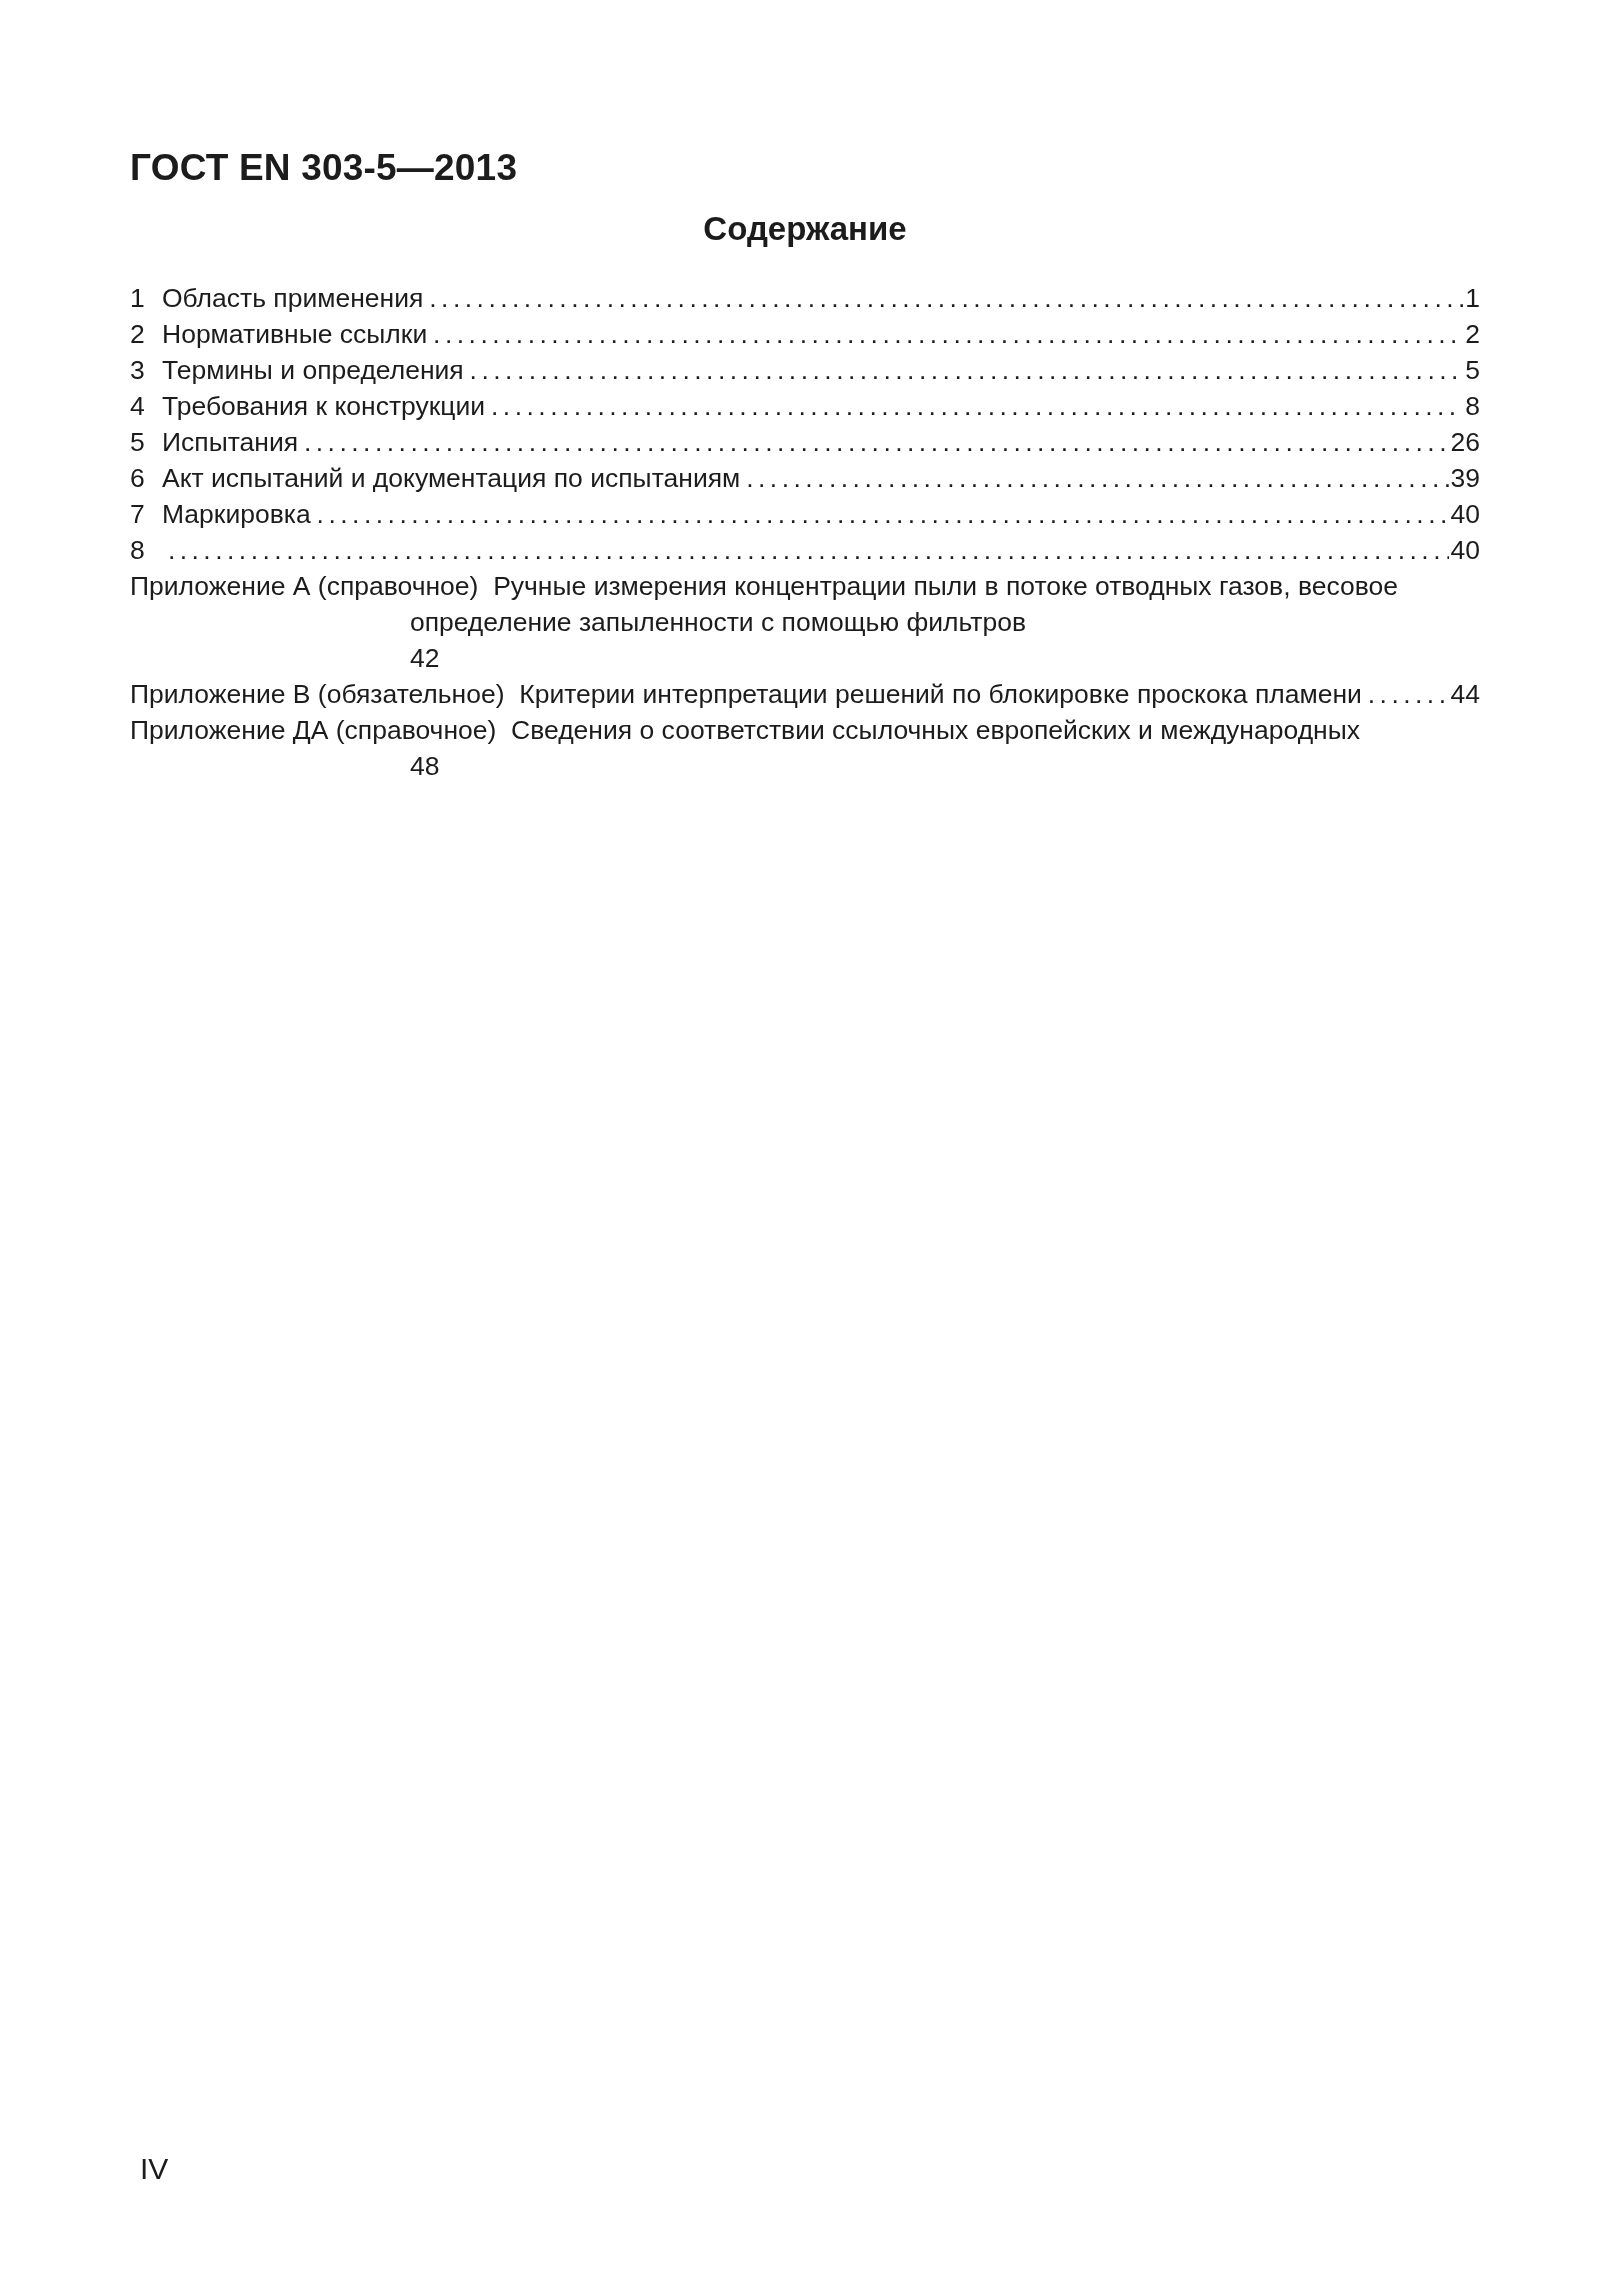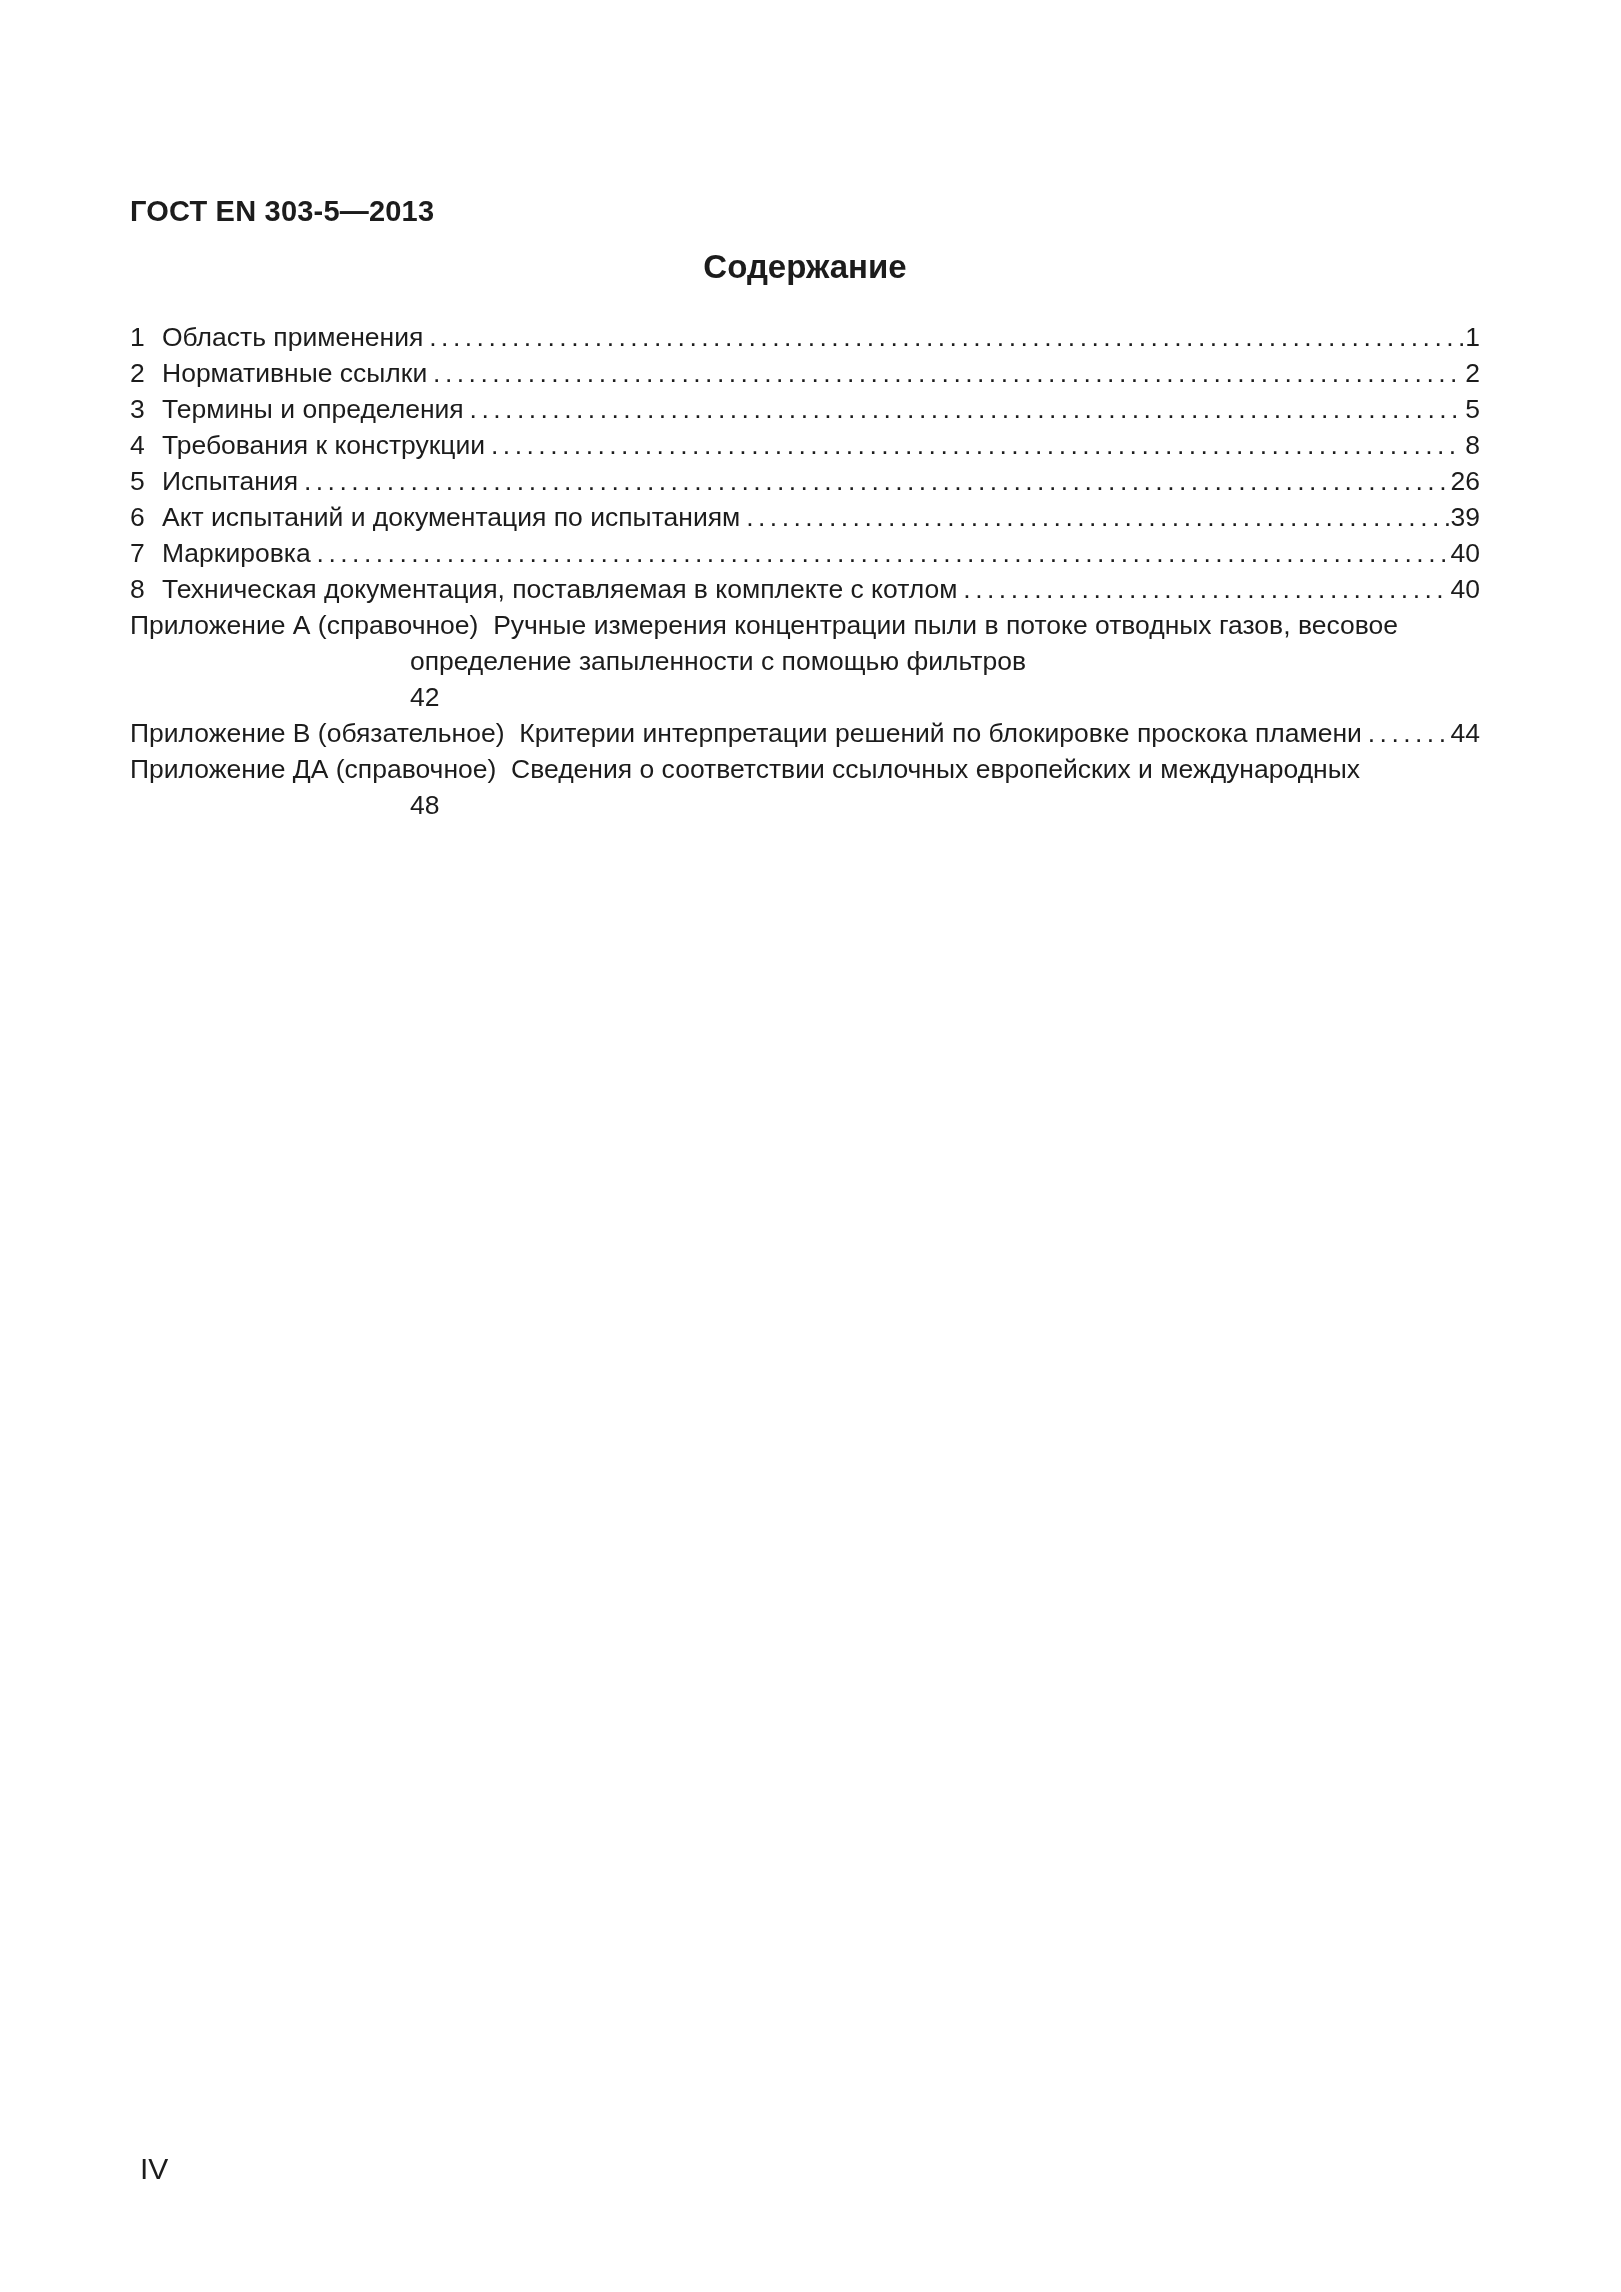--- a/index.html
+++ b/index.html
@@ -12,25 +12,24 @@
     color: #1c1c1c;
     position: relative;
     overflow: hidden;
   }
   .page {
     position: absolute;
     inset: 0;
     padding: 147px 141px 0 130px;
   }
   .doc-header {
-    font-size: 29px;
+    font-size: 37px;
     font-weight: 700;
     line-height: 1.15;
     letter-spacing: 0.2px;
-    margin-top: 48px;
   }
   .toc-title {
     font-size: 33px;
     font-weight: 700;
     text-align: center;
     margin: 20px 0 33px 0;
     line-height: 1.15;
   }
   .toc { width: 100%; }
   .toc-entry { width: 100%; }
@@ -133,21 +132,20 @@
         <div class="toc-line">
           <span class="toc-num">7</span>
           <span class="toc-text">Маркировка</span>
           <span class="toc-dots">. . . . . . . . . . . . . . . . . . . . . . . . . . . . . . . . . . . . . . . . . . . . . . . . . . . . . . . . . . . . . . . . . . . . . . . . . . . . . . . . . . . . . . . . . . . . . . . . . . . . . . . . . . . . . . . . . . . . . . . . . . . . . . . . . . . . . . . . . . . . . . . . . . . . . . . . . . . . . . . . . . . . . . . . . . . . . . . . . . . . . . . . . . . . . . . . . . . . . . . . </span>
           <span class="toc-page">40</span>
         </div>
       </div>
       <div class="toc-entry">
         <div class="toc-line">
           <span class="toc-num">8</span>
-          <span class="toc-text">Техническая документация, поставляемая в комплекте с котлом</span>
           <span class="toc-dots">. . . . . . . . . . . . . . . . . . . . . . . . . . . . . . . . . . . . . . . . . . . . . . . . . . . . . . . . . . . . . . . . . . . . . . . . . . . . . . . . . . . . . . . . . . . . . . . . . . . . . . . . . . . . . . . . . . . . . . . . . . . . . . . . . . . . . . . . . . . . . . . . . . . . . . . . . . . . . . . . . . . . . . . . . . . . . . . . . . . . . . . . . . . . . . . . . . . . . . . . </span>
           <span class="toc-page">40</span>
         </div>
       </div>
       <div class="toc-entry">
         <div class="toc-line">
           <span class="toc-text">Приложение А (справочное)  Ручные измерения концентрации пыли в потоке отводных газов, весовое</span>
         </div>
         <div class="toc-line indent">
           <span class="toc-text">определение запыленности с помощью фильтров</span>

